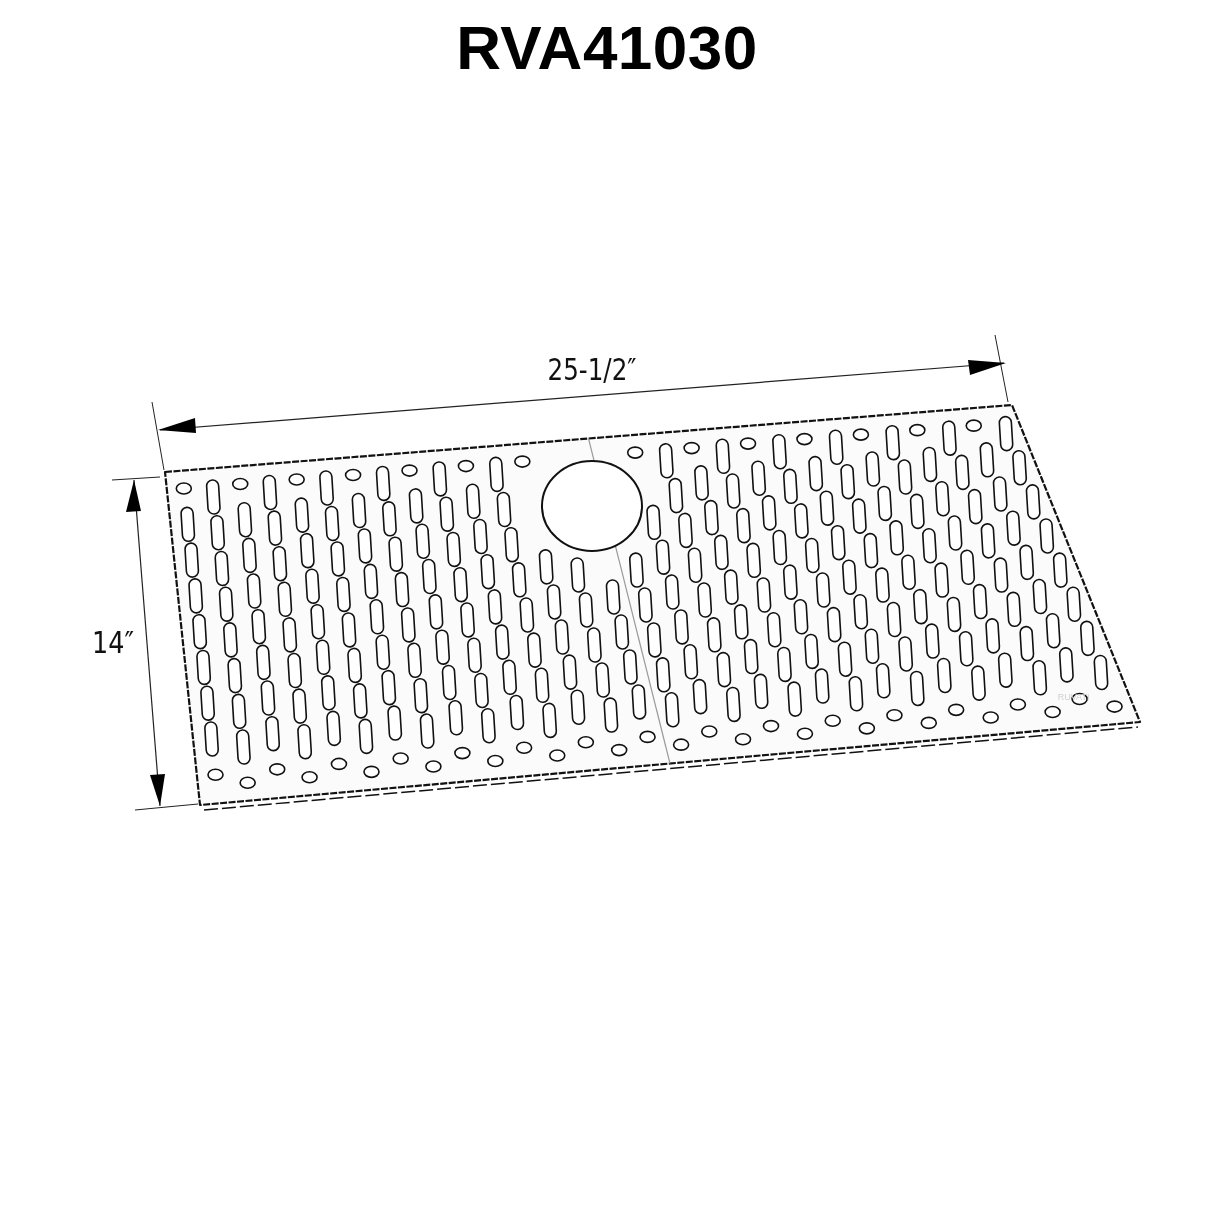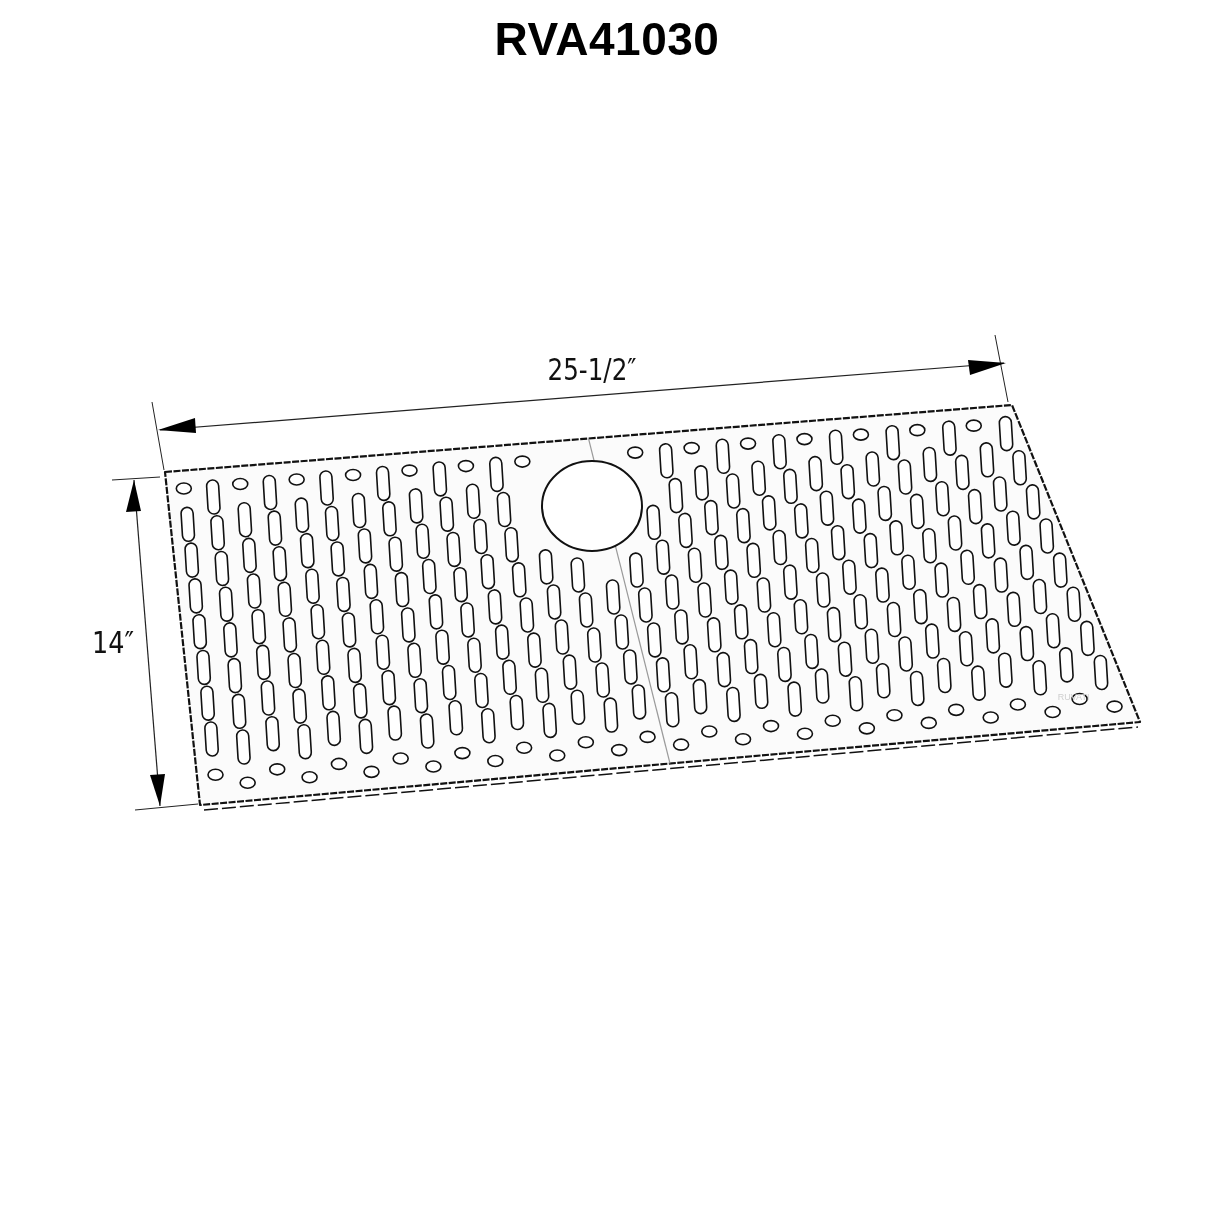--- a/index.html
+++ b/index.html
@@ -1,19 +1,19 @@
 <!DOCTYPE html>
 <html><head>
 <meta charset="utf-8">
 <style>
   html, body { margin: 0; padding: 0; background: #ffffff; }
   body { width: 1214px; height: 1214px; position: relative; overflow: hidden; font-family: "Liberation Sans", sans-serif; }
   .title {
     position: absolute; left: 0; top: 12px; width: 1214px; text-align: center;
-    font-family: "Liberation Sans", sans-serif; font-weight: bold; font-size: 46px;
+    font-family: "Liberation Sans", sans-serif; font-weight: bold; font-size: 62px;
     color: #000; letter-spacing: 0.5px;
   }
   .dim-width {
     position: absolute; left: 482px; top: 352px; width: 220px; text-align: center;
     font-family: "DejaVu Sans", sans-serif; font-size: 30px; color: #111;
     transform: scaleX(0.82);
   }
   .dim-height {
     position: absolute; left: 78px; top: 625px; width: 70px; text-align: center;
     font-family: "DejaVu Sans", sans-serif; font-size: 30px; color: #111;

